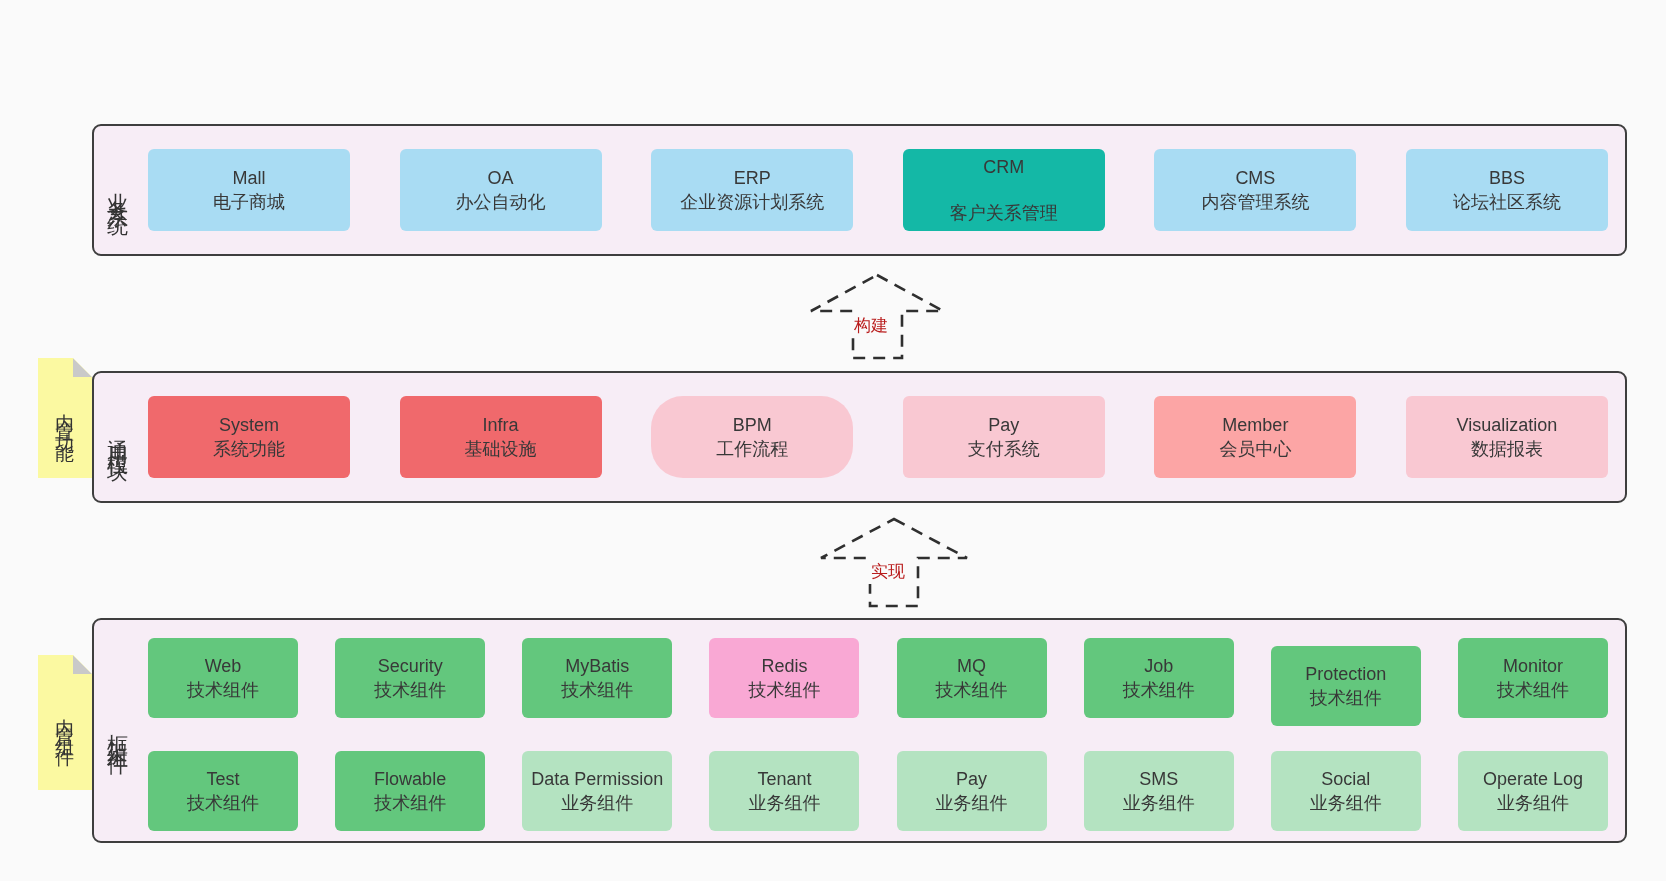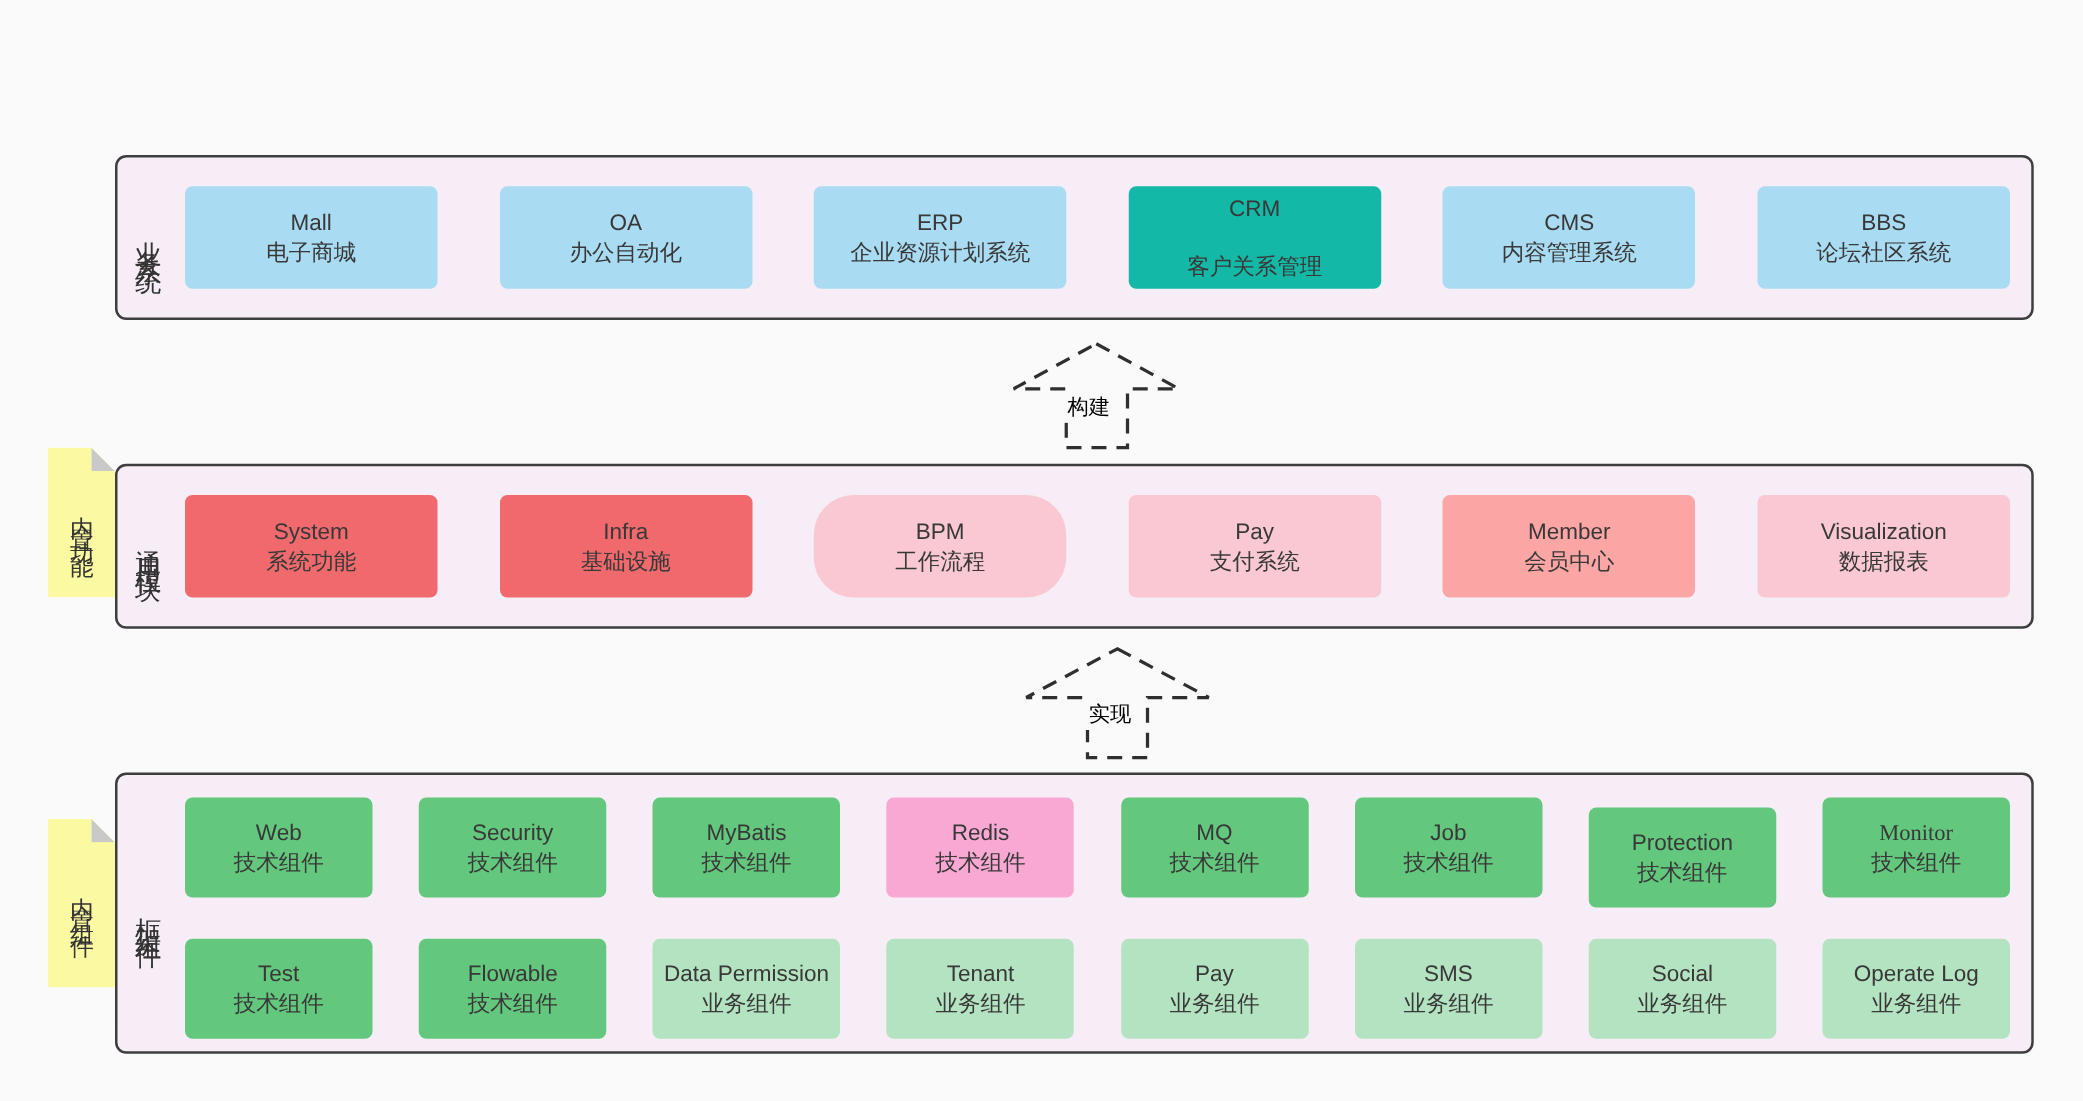--- a/index.html
+++ b/index.html
@@ -44,21 +44,21 @@
   }
   .ntext{
     writing-mode:vertical-rl;text-orientation:upright;
     font-size:19px;letter-spacing:10px;line-height:1;color:#333;
   }
   
   .arrow{position:absolute;z-index:1;}
   .arrow-1{left:805px;top:270px;}
   .arrow-2{left:815px;top:513px;}
   .arrow-label{
-    position:absolute;z-index:3;background:#fafafa;color:#000000;
+    position:absolute;z-index:3;background:#fafafa;color:#b91c1c;
     font-size:17px;padding:1px 5px;
   }
   .arrow-label-1{left:849px;top:313px;}
   .arrow-label-2{left:866px;top:559px;}
 </style>
 </head>
 <body>
 
 <div class="canvas">
 
@@ -176,21 +176,21 @@
     <div class="box-subtitle">技术组件</div>
   </div>
           <div class="box" style="background: rgb(99, 199, 125);">
     <div class="box-title">Job</div>
     <div class="box-subtitle">技术组件</div>
   </div>
           <div class="box" style="background: rgb(99, 199, 125); margin-top: 16px;">
     <div class="box-title">Protection</div>
     <div class="box-subtitle">技术组件</div>
   </div>
-          <div class="box" style="background: rgb(99, 199, 125); font-family: Liberation Serif, serif;">
+          <div class="box" style="background: rgb(99, 199, 125);">
     <div class="box-title">Monitor</div>
     <div class="box-subtitle">技术组件</div>
   </div>
         </div>
         <div class="row">
           <div class="box" style="background: rgb(99, 199, 125);">
     <div class="box-title">Test</div>
     <div class="box-subtitle">技术组件</div>
   </div>
           <div class="box" style="background: rgb(99, 199, 125);">

